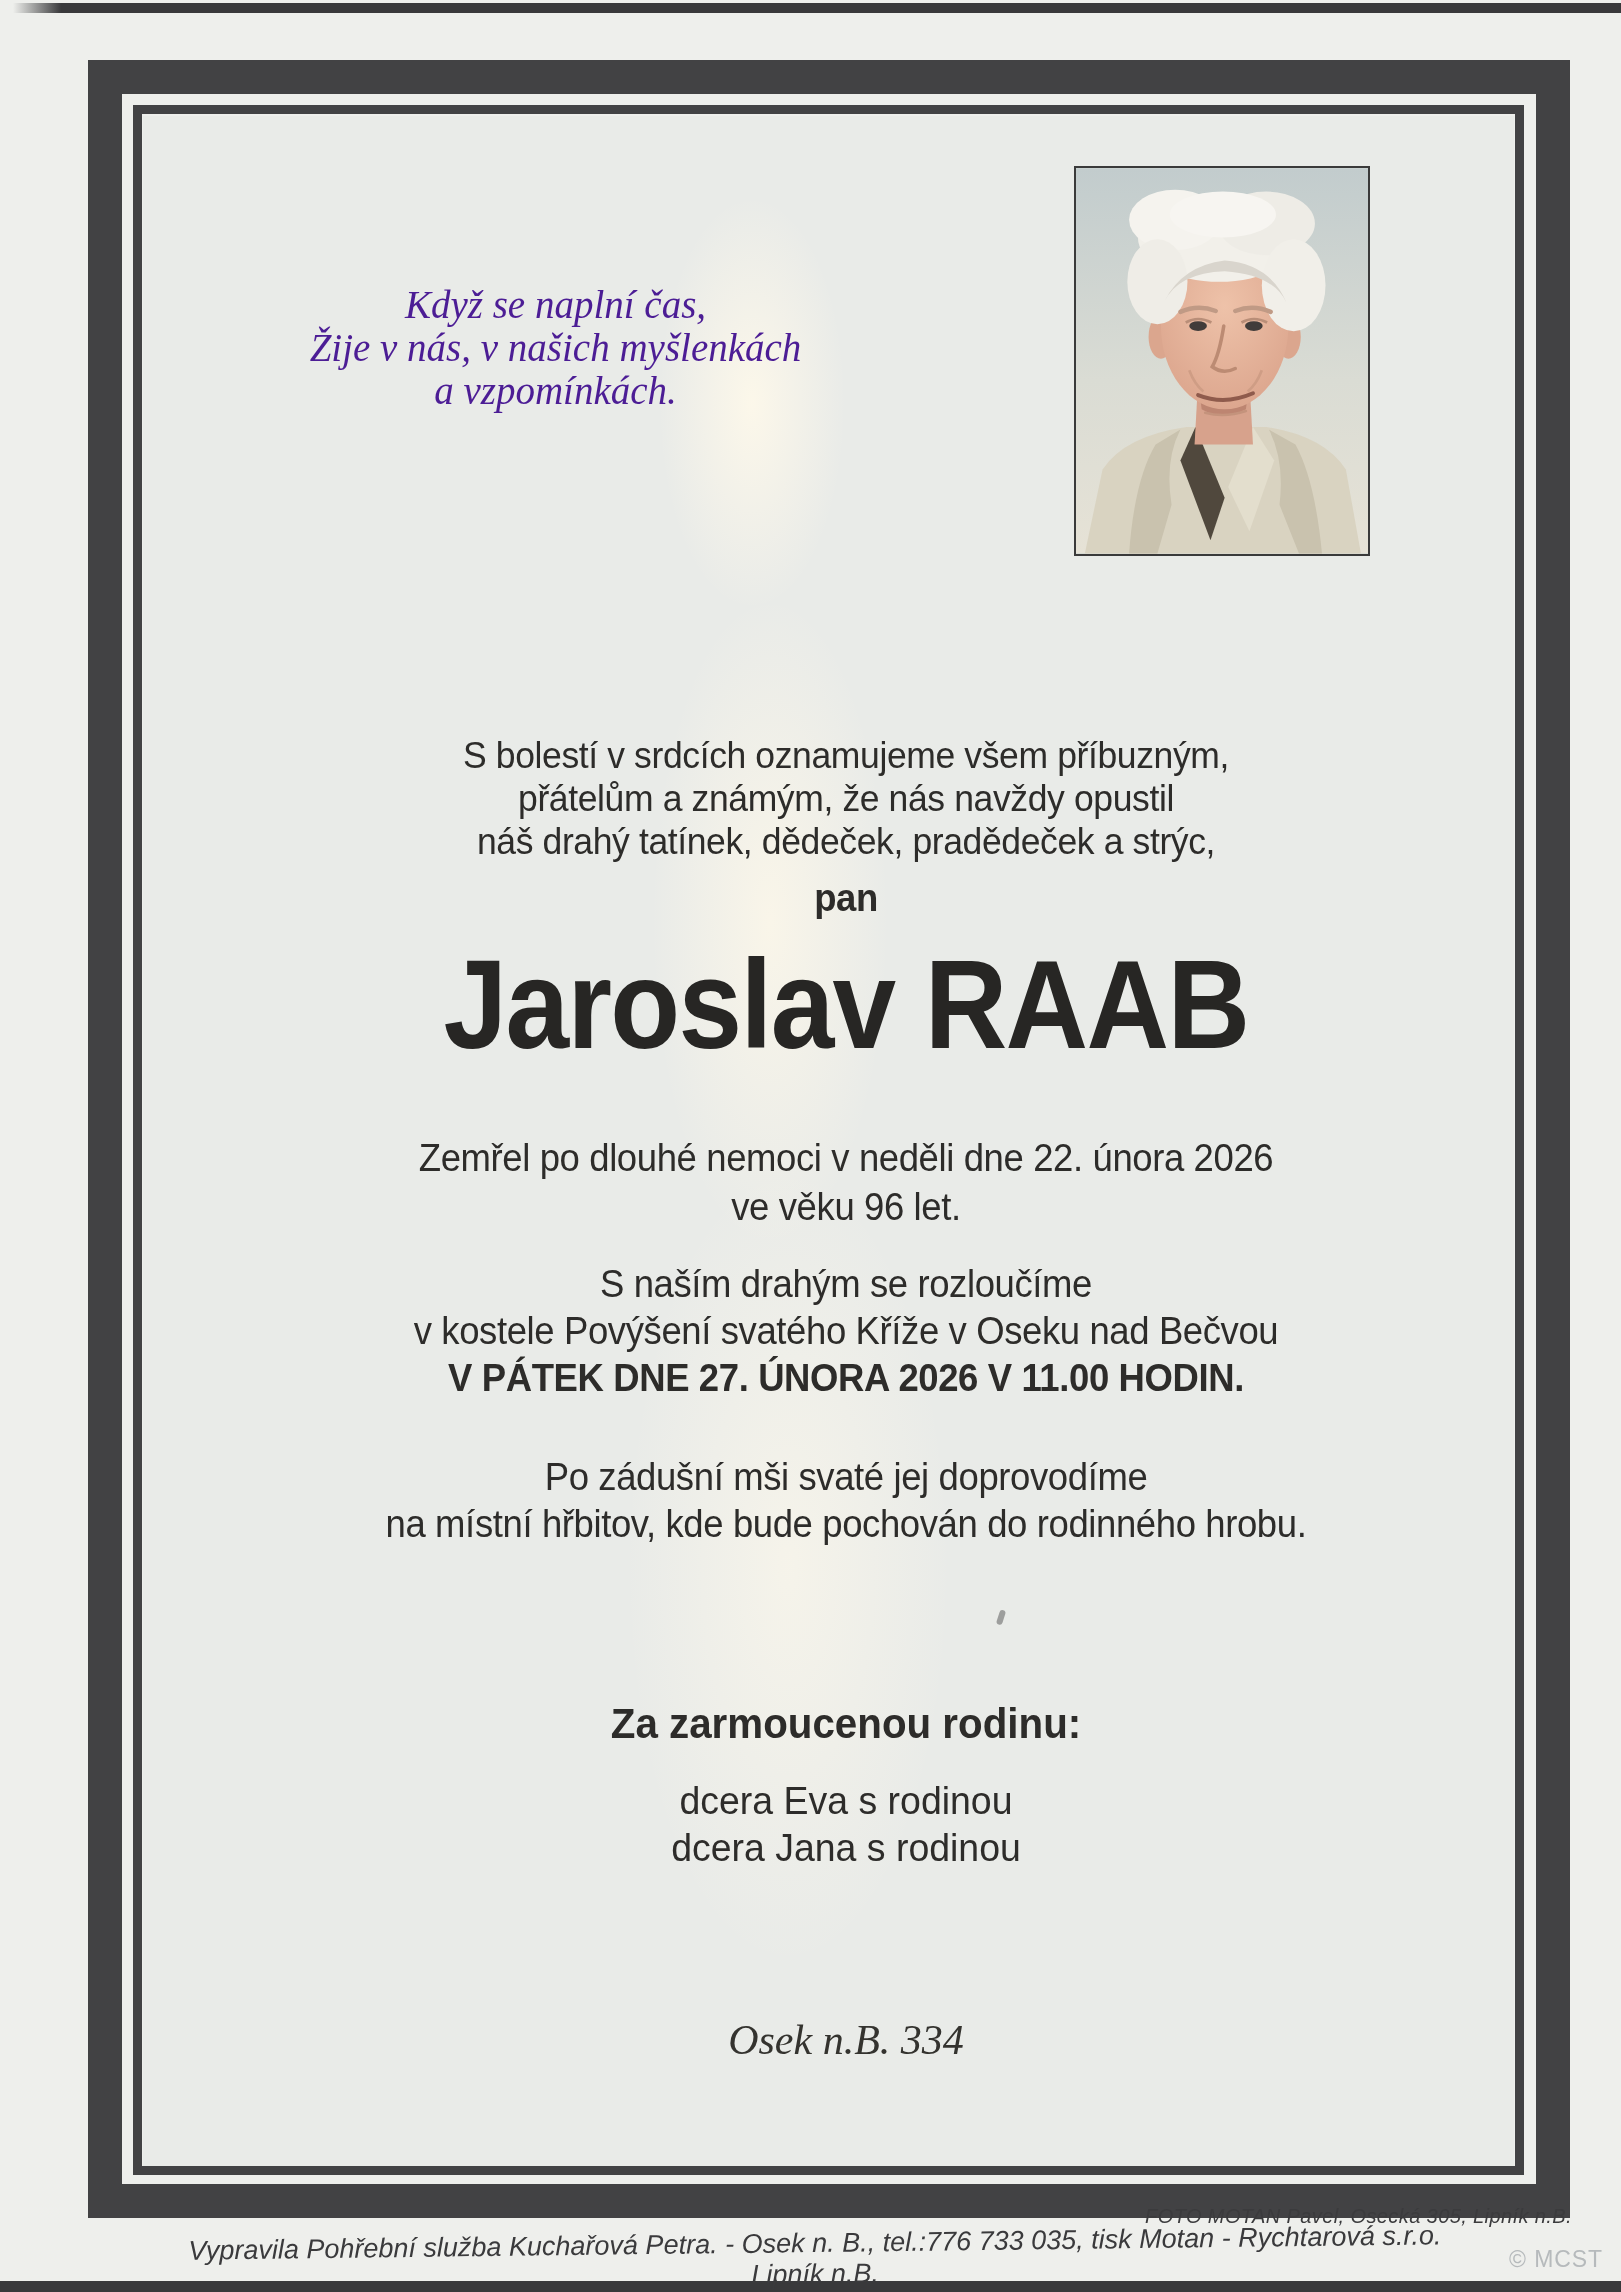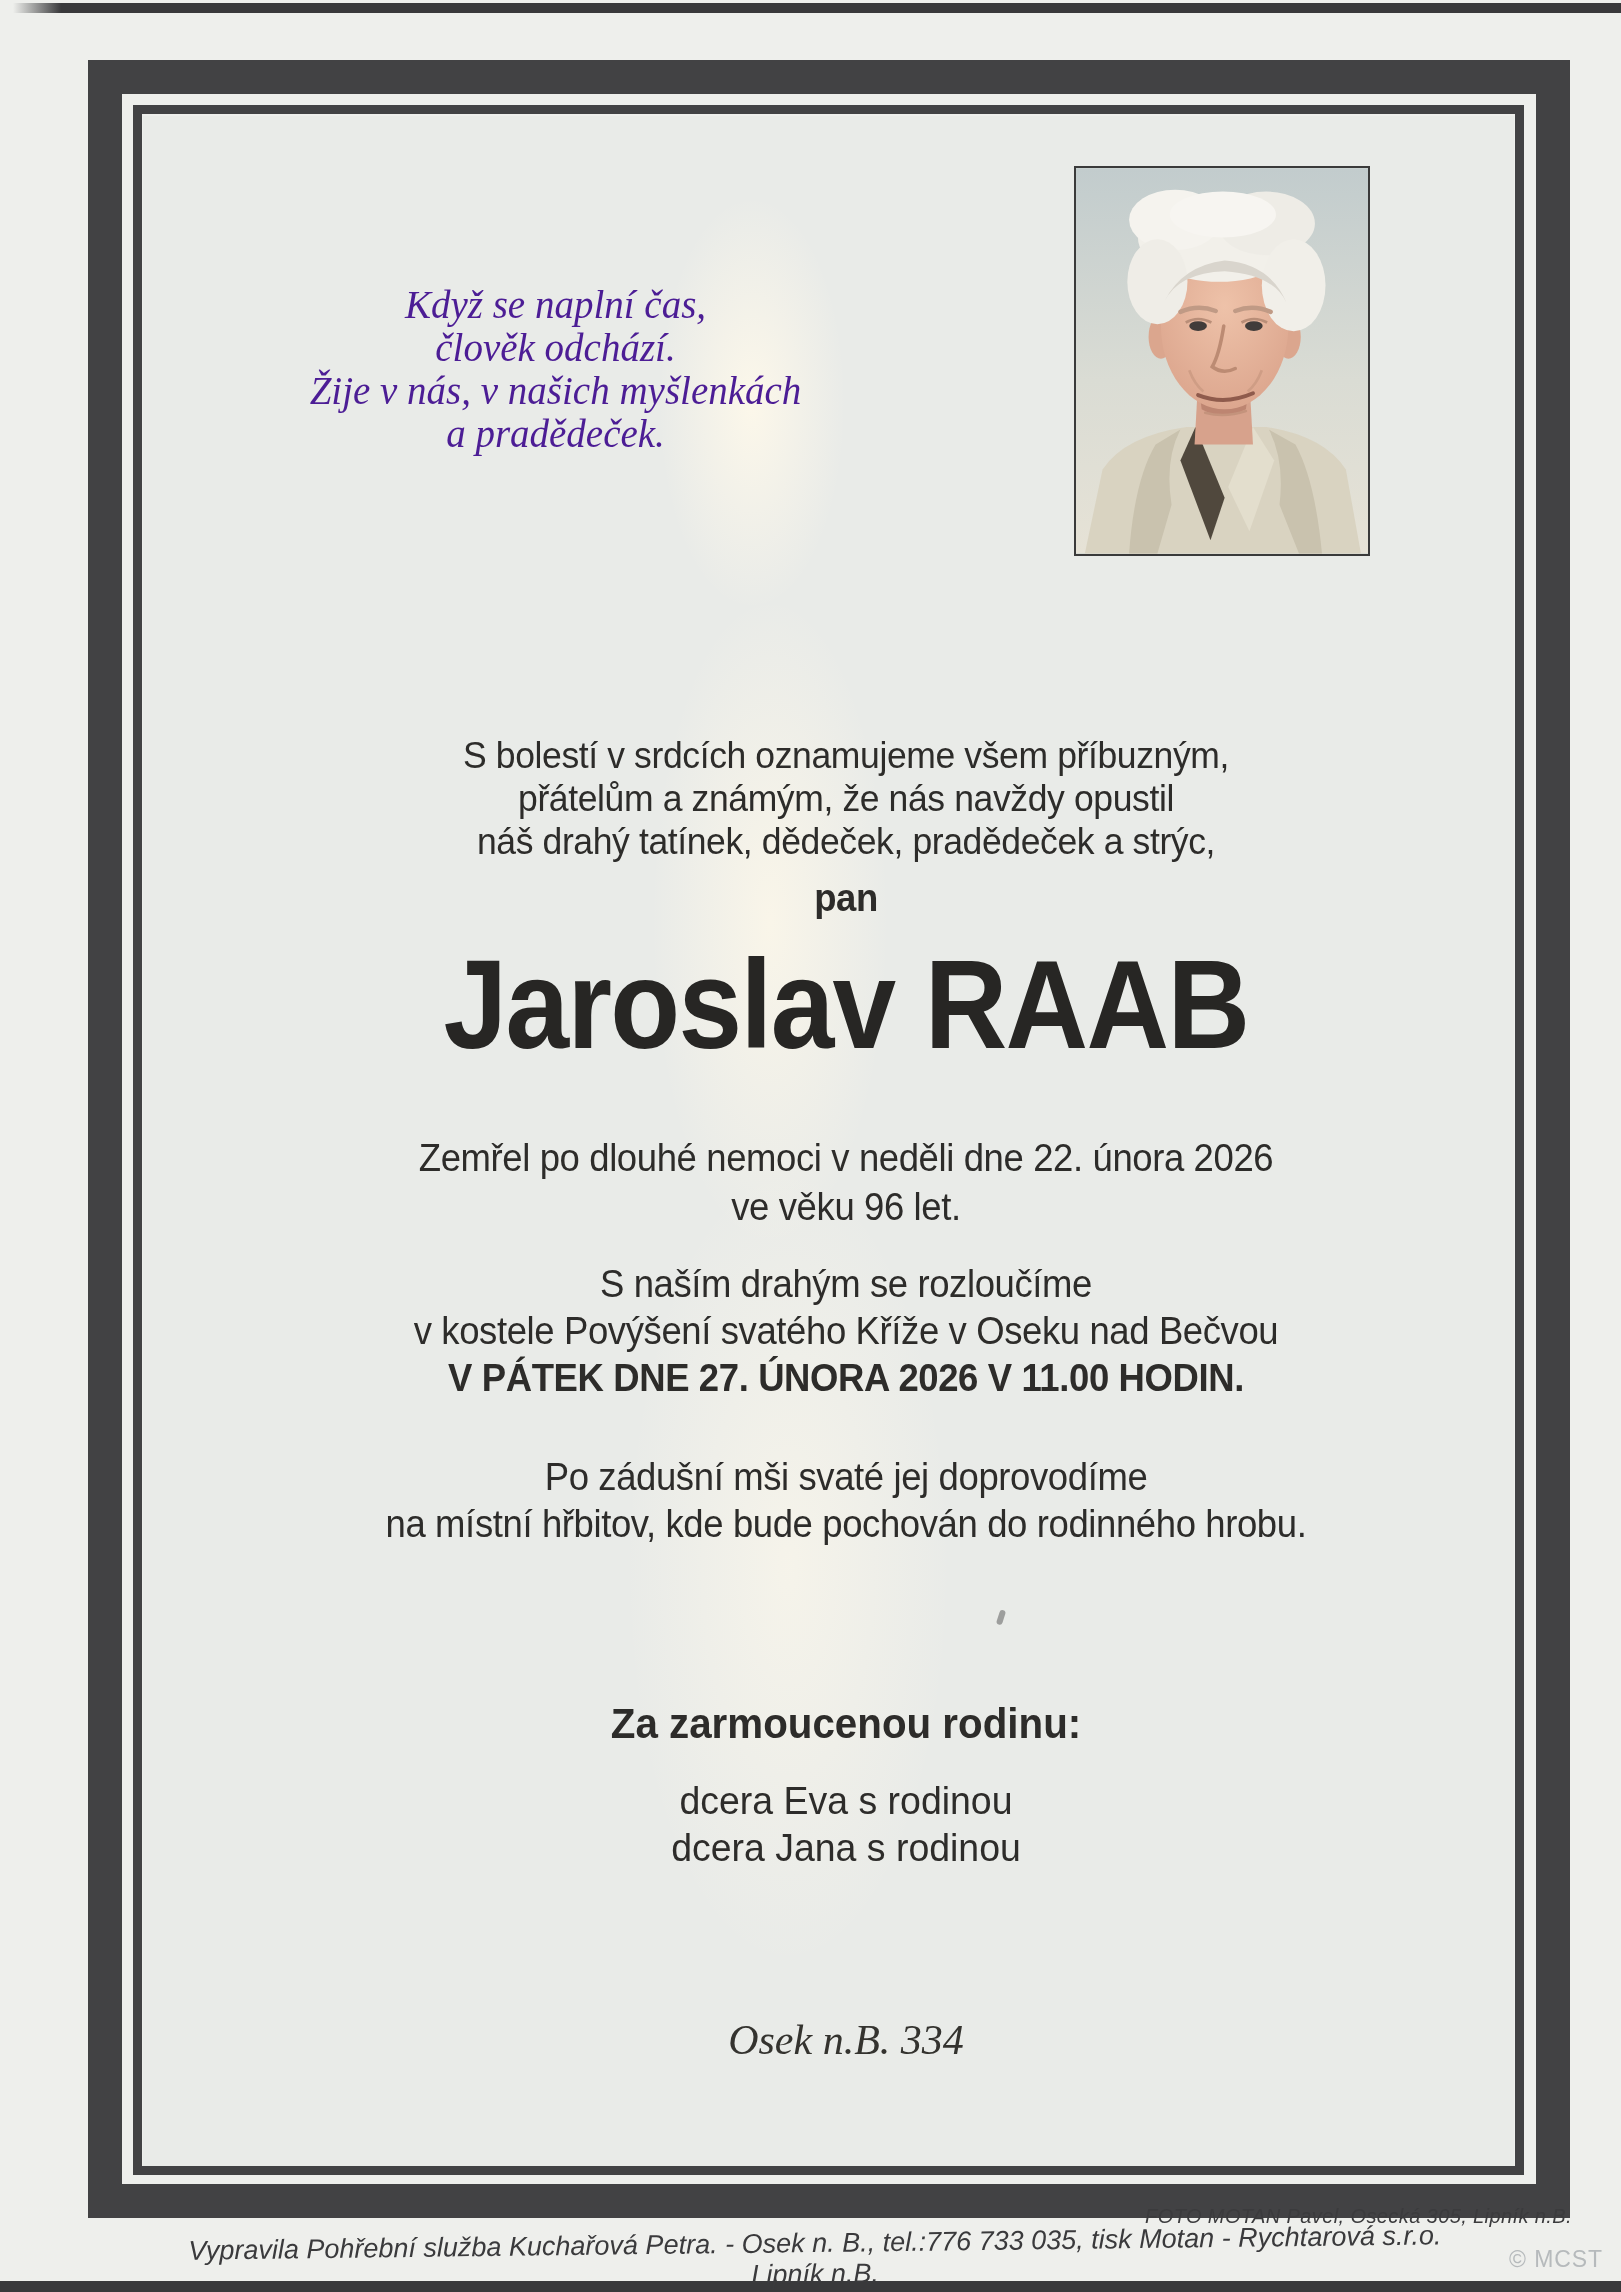--- a/index.html
+++ b/index.html
@@ -127,23 +127,22 @@
 
   <div class="edge-top"></div>
   <div class="edge-bottom"></div>
 
   <div class="frame-outer"></div>
   <div class="frame-inner"></div>
   <div class="light-beam"></div>
 
   <div class="txt quote">
     <div>Když se naplní čas,</div>
-    <div>člověk odchází.</div>
     <div>Žije v nás, v našich myšlenkách</div>
-    <div>a pradědeček.</div>
+    <div>a vzpomínkách.</div>
   </div>
 
   <div class="portrait">
     <svg viewBox="0 0 330 435" aria-hidden="true">
       <defs>
         <linearGradient id="bgG" x1="0" y1="0" x2="0" y2="1">
           <stop offset="0" stop-color="#c2cccd"></stop>
           <stop offset="0.55" stop-color="#dadcd4"></stop>
           <stop offset="1" stop-color="#e6e2d6"></stop>
         </linearGradient>

